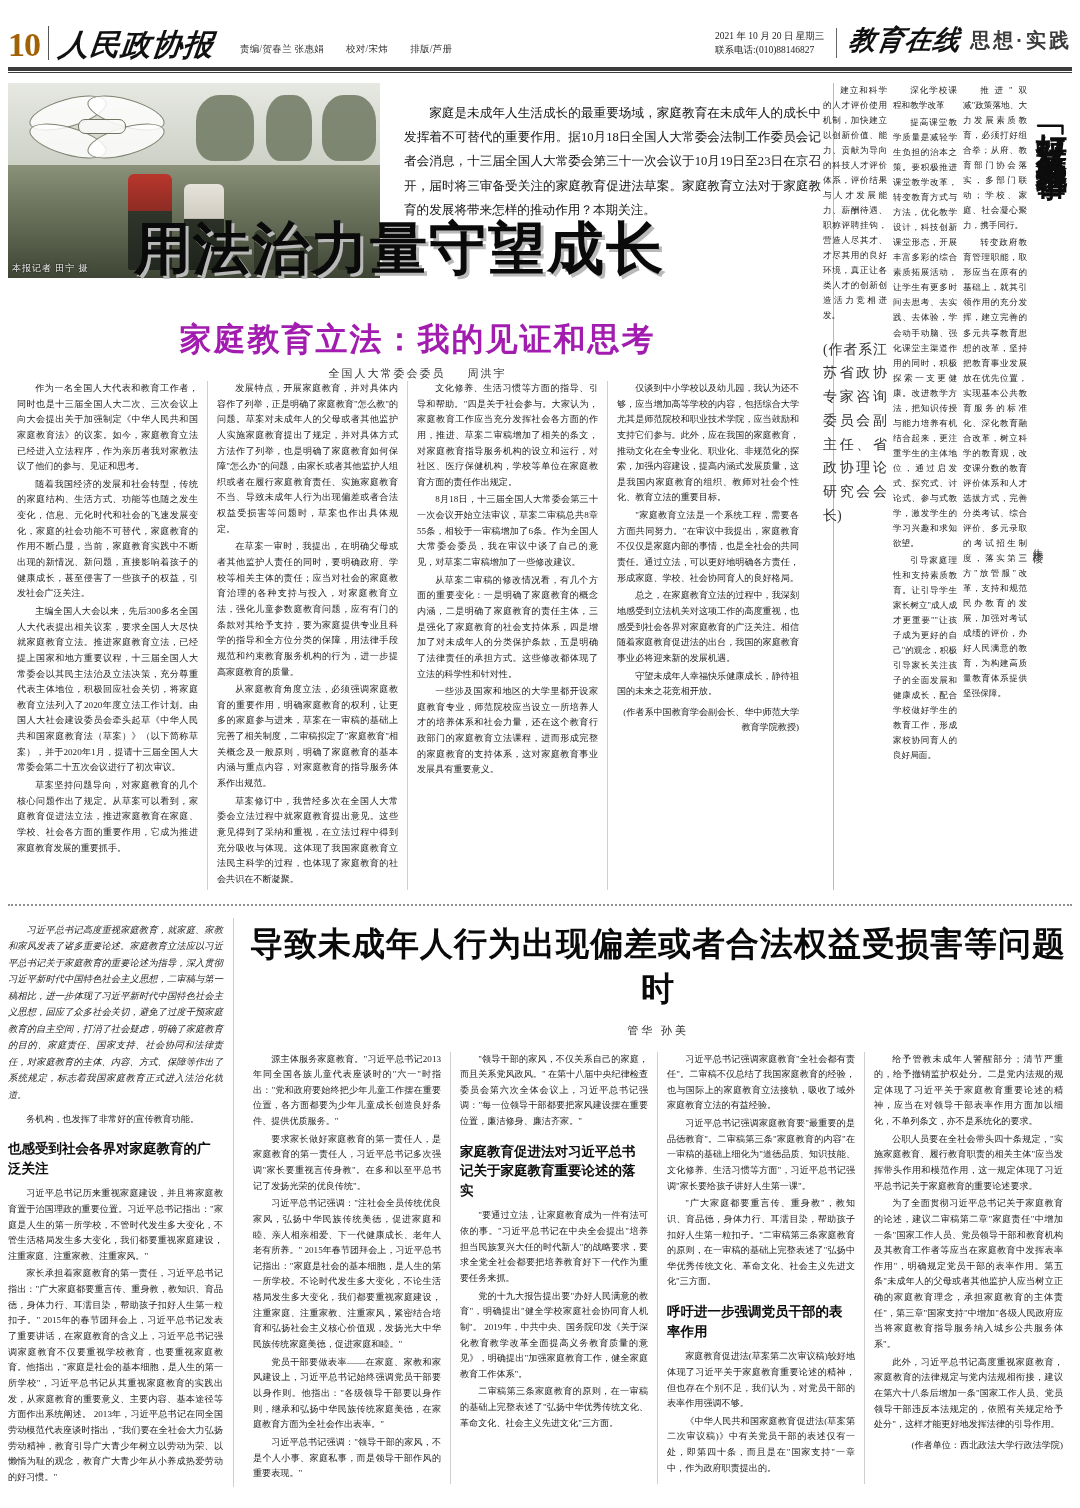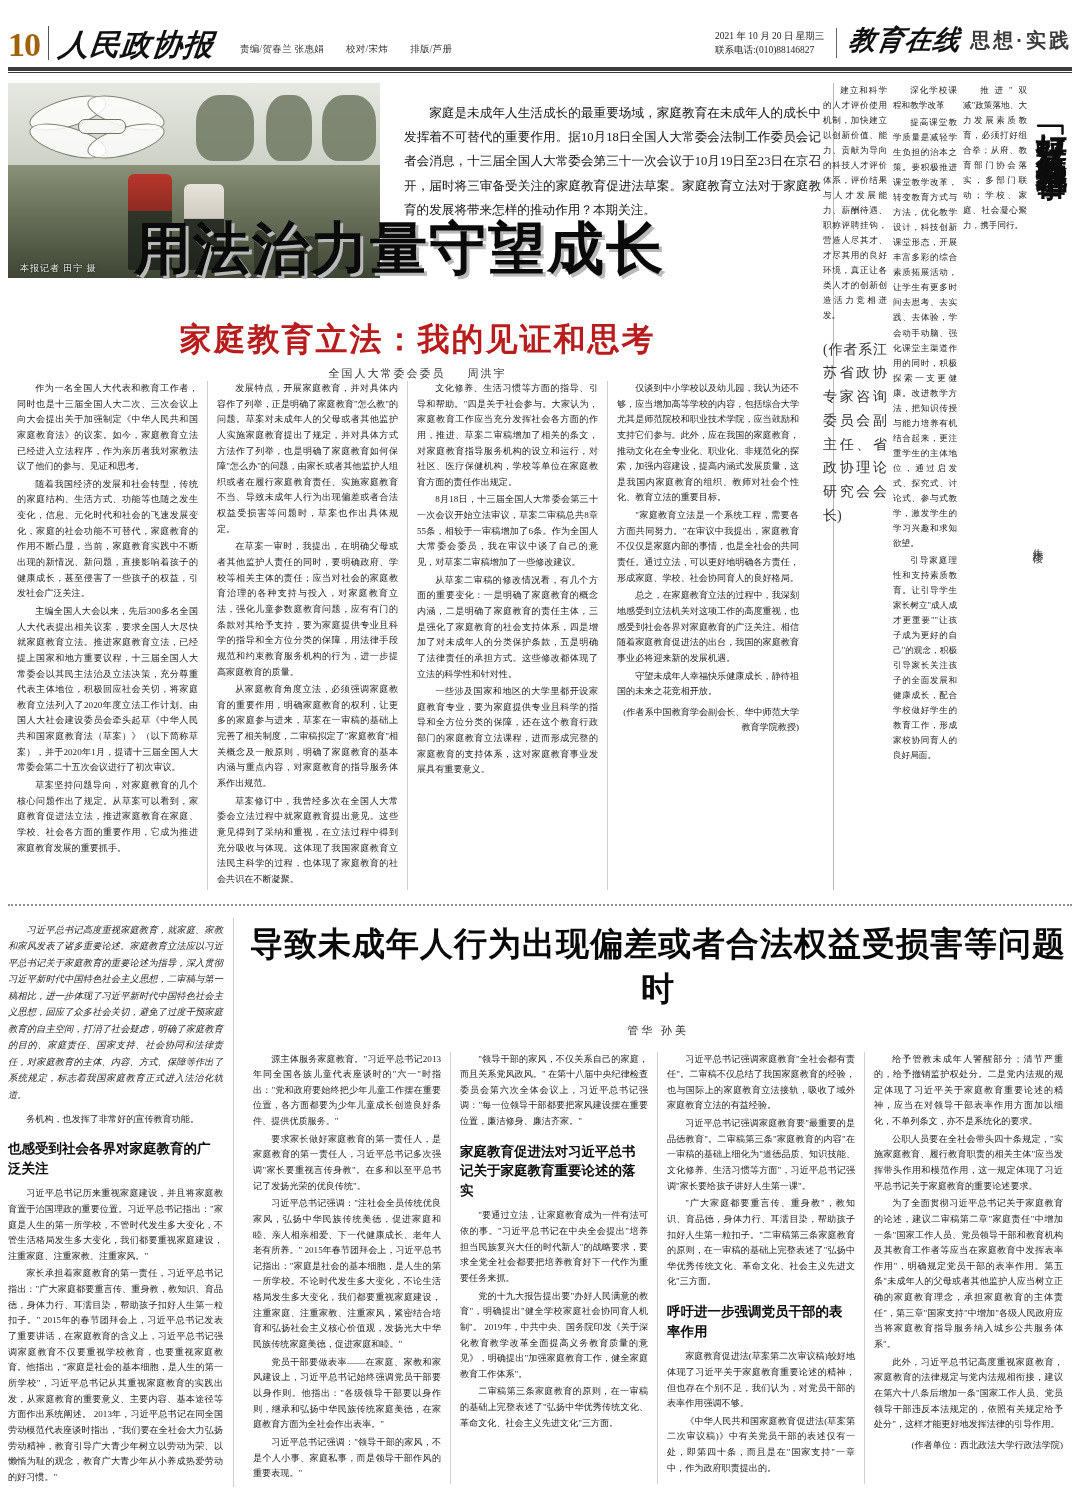--- a/index.html
+++ b/index.html
@@ -62,42 +62,42 @@
   .kite .w3{left:66px;top:6px;width:78px;height:26px;transform:rotate(16deg);}
   .kite .w4{left:66px;top:34px;width:78px;height:26px;transform:rotate(-16deg);}
   .kite .body{position:absolute;left:58px;top:26px;width:46px;height:13px;background:rgba(250,250,248,.9);border:1px solid #6f7463;border-radius:7px;}
   .figure{position:absolute;bottom:8px;background:#2e3427;border-radius:6px 6px 2px 2px;}
   .f1{left:120px;width:44px;height:96px;background:linear-gradient(180deg,#b9362c 0%,#8d2c24 38%,#2f3529 39%,#222820 100%);}
   .f2{left:176px;width:40px;height:86px;background:linear-gradient(180deg,#e6e3db 0%,#cfcbc0 40%,#2b3126 41%,#1e241b 100%);}
   .f3{left:246px;width:22px;height:40px;opacity:.8;}
   .f4{left:292px;width:18px;height:34px;opacity:.7;}
   .f5{left:330px;width:16px;height:30px;opacity:.6;}
   .photo-credit{
-    position:absolute;left:12px;bottom:3px;color:#f0f0f0;font-size:9px;
+    position:absolute;left:4px;bottom:3px;color:#f0f0f0;font-size:9px;
     letter-spacing:1px;text-shadow:0 0 2px #000;
   }
 
   .lead-box{flex:1;padding:18px 6px 0 24px;}
   .lead-text{font-size:12.6px;line-height:1.92;text-align:justify;text-indent:2em;color:#141414;}
 
   .big-title-wrap{position:relative;height:84px;margin-top:-58px;margin-left:126px;}
   .big-title{
     font-size:57px;font-weight:bold;letter-spacing:2px;
     font-family:"Liberation Sans","DejaVu Sans",sans-serif;
     color:#0a0a0a;line-height:1;
     text-shadow:3px 3px 0 #b9b9b9;
     white-space:nowrap;
   }
 
   .kicker{font-size:11px;color:#555;margin:16px 0 0 4px;letter-spacing:1px;}
   .kicker .sq{display:inline-block;width:8px;height:8px;background:#8c8c8c;margin-right:4px;vertical-align:1px;}
 
   .art-title{
     text-align:center;font-size:32px;font-weight:bold;letter-spacing:2px;
-    font-family:"Liberation Sans","DejaVu Sans",sans-serif;margin-top:14px;color:#b91c1c;
+    font-family:"Liberation Sans","DejaVu Sans",sans-serif;margin-top:14px;color:#a21caf;
   }
   .art-byline{text-align:center;font-size:11px;color:#333;margin-top:4px;letter-spacing:2px;}
   .art-byline .gap{display:inline-block;width:22px;}
 
   
   .cols4{display:flex;gap:0;}
   .col4{width:200px;padding:0 9px;box-sizing:border-box;border-right:1px solid #cfcfcf;}
   .col4:last-child{border-right:none;}
   .body-p{font-size:9.1px;line-height:1.72;text-align:justify;text-indent:2em;color:#1d1d1d;margin:0 0 2px 0;}
   .attrib{font-size:9.1px;line-height:1.72;text-align:right;color:#1d1d1d;margin-top:5px;}
@@ -225,41 +225,42 @@
         <div class="col4">
           <p class="body-p">发展特点，开展家庭教育，并对具体内容作了列举，正是明确了家庭教育"怎么教"的问题。草案对未成年人的父母或者其他监护人实施家庭教育提出了规定，并对具体方式方法作了列举，也是明确了家庭教育如何保障"怎么办"的问题，由家长或者其他监护人组织或者在履行家庭教育责任、实施家庭教育不当、导致未成年人行为出现偏差或者合法权益受损害等问题时，草案也作出具体规定。</p>
           <p class="body-p">在草案一审时，我提出，在明确父母或者其他监护人责任的同时，要明确政府、学校等相关主体的责任；应当对社会的家庭教育治理的各种支持与投入，对家庭教育立法，强化儿童参数庭教育问题，应有有门的条款对其给予支持，要为家庭提供专业且科学的指导和全方位分类的保障，用法律手段规范和约束教育服务机构的行为，进一步提高家庭教育的质量。</p>
           <p class="body-p">从家庭教育角度立法，必须强调家庭教育的重要作用，明确家庭教育的权利，让更多的家庭参与进来，草案在一审稿的基础上完善了相关制度，二审稿拟定了"家庭教育"相关概念及一般原则，明确了家庭教育的基本内涵与重点内容，对家庭教育的指导服务体系作出规范。</p>
           <p class="body-p">草案修订中，我曾经多次在全国人大常委会立法过程中就家庭教育提出意见。这些意见得到了采纳和重视，在立法过程中得到充分吸收与体现。这体现了我国家庭教育立法民主科学的过程，也体现了家庭教育的社会共识在不断凝聚。</p>
         </div>
         <div class="col4">
           <p class="body-p">文化修养、生活习惯等方面的指导、引导和帮助。"四是关于社会参与。大家认为，家庭教育工作应当充分发挥社会各方面的作用，推进、草案二审稿增加了相关的条文，对家庭教育指导服务机构的设立和运行，对社区、医疗保健机构，学校等单位在家庭教育方面的责任作出规定。</p>
           <p class="body-p">8月18日，十三届全国人大常委会第三十一次会议开始立法审议，草案二审稿总共8章55条，相较于一审稿增加了6条。作为全国人大常委会委员，我在审议中谈了自己的意见，对草案二审稿增加了一些修改建议。</p>
           <p class="body-p">从草案二审稿的修改情况看，有几个方面的重要变化：一是明确了家庭教育的概念内涵，二是明确了家庭教育的责任主体，三是强化了家庭教育的社会支持体系，四是增加了对未成年人的分类保护条款，五是明确了法律责任的承担方式。这些修改都体现了立法的科学性和针对性。</p>
-          <p class="body-p">一些涉及国家和地区的大学里都开设家庭教育专业，要为家庭提供专业且科学的指导和全方位分类的保障，还在这个教育行政部门的家庭教育立法课程，进而形成完整的家庭教育的支持体系，这对家庭教育事业发展具有重要意义。</p>
+          <p class="body-p">一些涉及国家和地区的大学里都开设家庭教育专业，师范院校应当设立一所培养人才的培养体系和社会力量，还在这个教育行政部门的家庭教育立法课程，进而形成完整的家庭教育的支持体系，这对家庭教育事业发展具有重要意义。</p>
         </div>
         <div class="col4">
           <p class="body-p">仅谈到中小学校以及幼儿园，我认为还不够，应当增加高等学校的内容，包括综合大学尤其是师范院校和职业技术学院，应当鼓励和支持它们参与。此外，应在我国的家庭教育，推动文化在全专业化、职业化、非规范化的探索，加强内容建设，提高内涵式发展质量，这是我国内家庭教育的组织、教师对社会个性化、教育立法的重要目标。</p>
           <p class="body-p">"家庭教育立法是一个系统工程，需要各方面共同努力。"在审议中我提出，家庭教育不仅仅是家庭内部的事情，也是全社会的共同责任。通过立法，可以更好地明确各方责任，形成家庭、学校、社会协同育人的良好格局。</p>
           <p class="body-p">总之，在家庭教育立法的过程中，我深刻地感受到立法机关对这项工作的高度重视，也感受到社会各界对家庭教育的广泛关注。相信随着家庭教育促进法的出台，我国的家庭教育事业必将迎来新的发展机遇。</p>
           <p class="body-p">守望未成年人幸福快乐健康成长，静待祖国的未来之花竞相开放。</p>
           <div class="attrib">(作者系中国教育学会副会长、华中师范大学教育学院教授)</div>
         </div>
       </div>
     </div>
 
     <div class="feature-side">
       <div class="side-flex">
         <div>
           <div class="vert-headline">打好「双减」政策落地组合拳</div>
           <div class="vert-author">朱步楼</div>
         </div>
         <div class="side-cols">
           <div class="side-col">
             <p class="side-p">推进"双减"政策落地、大力发展素质教育，必须打好组合拳；从府、教育部门协会落实，多部门联动；学校、家庭、社会凝心聚力，携手同行。</p>
+            <p class="side-p">转变政府教育管理职能，取形应当在原有的基础上，就其引领作用的充分发挥，建立完善的多元共享教育思想的改革，坚持把教育事业发展放在优先位置，实现基本公共教育服务的标准化、深化教育融合改革，树立科学的教育观，改变课分数的教育评价体系和人才选拔方式，完善分类考试、综合评价、多元录取的考试招生制度，落实第三方"放管服"改革，支持和规范民办教育的发展，加强对考试成绩的评价，办好人民满意的教育，为构建高质量教育体系提供坚强保障。</p>
           </div>
           <div class="side-col">
             <p class="side-p">深化学校课程和教学改革</p>
             <p class="side-p">提高课堂教学质量是减轻学生负担的治本之策。要积极推进课堂教学改革，转变教育方式与方法，优化教学设计，科技创新课堂形态，开展丰富多彩的综合素质拓展活动，让学生有更多时间去思考、去实践、去体验，学会动手动脑、强化课堂主渠道作用的同时，积极探索一支更健康。改进教学方法，把知识传授与能力培养有机结合起来，更注重学生的主体地位，通过启发式、探究式、讨论式、参与式教学，激发学生的学习兴趣和求知欲望。</p>
             <p class="side-p">引导家庭理性和支持素质教育。让引导学生家长树立"成人成才更重要""让孩子成为更好的自己"的观念，积极引导家长关注孩子的全面发展和健康成长，配合学校做好学生的教育工作，形成家校协同育人的良好局面。</p>
           </div>
           <div class="side-col">
             <p class="side-p">建立和科学的人才评价使用机制，加快建立以创新价值、能力、贡献为导向的科技人才评价体系，评价结果与人才发展能力、薪酬待遇、职称评聘挂钩，营造人尽其才、才尽其用的良好环境，真正让各类人才的创新创造活力竞相迸发。</p>
             <p class="side-attrib">(作者系江苏省政协专家咨询委员会副主任、省政协理论研究会会长)</p>
           </div>

